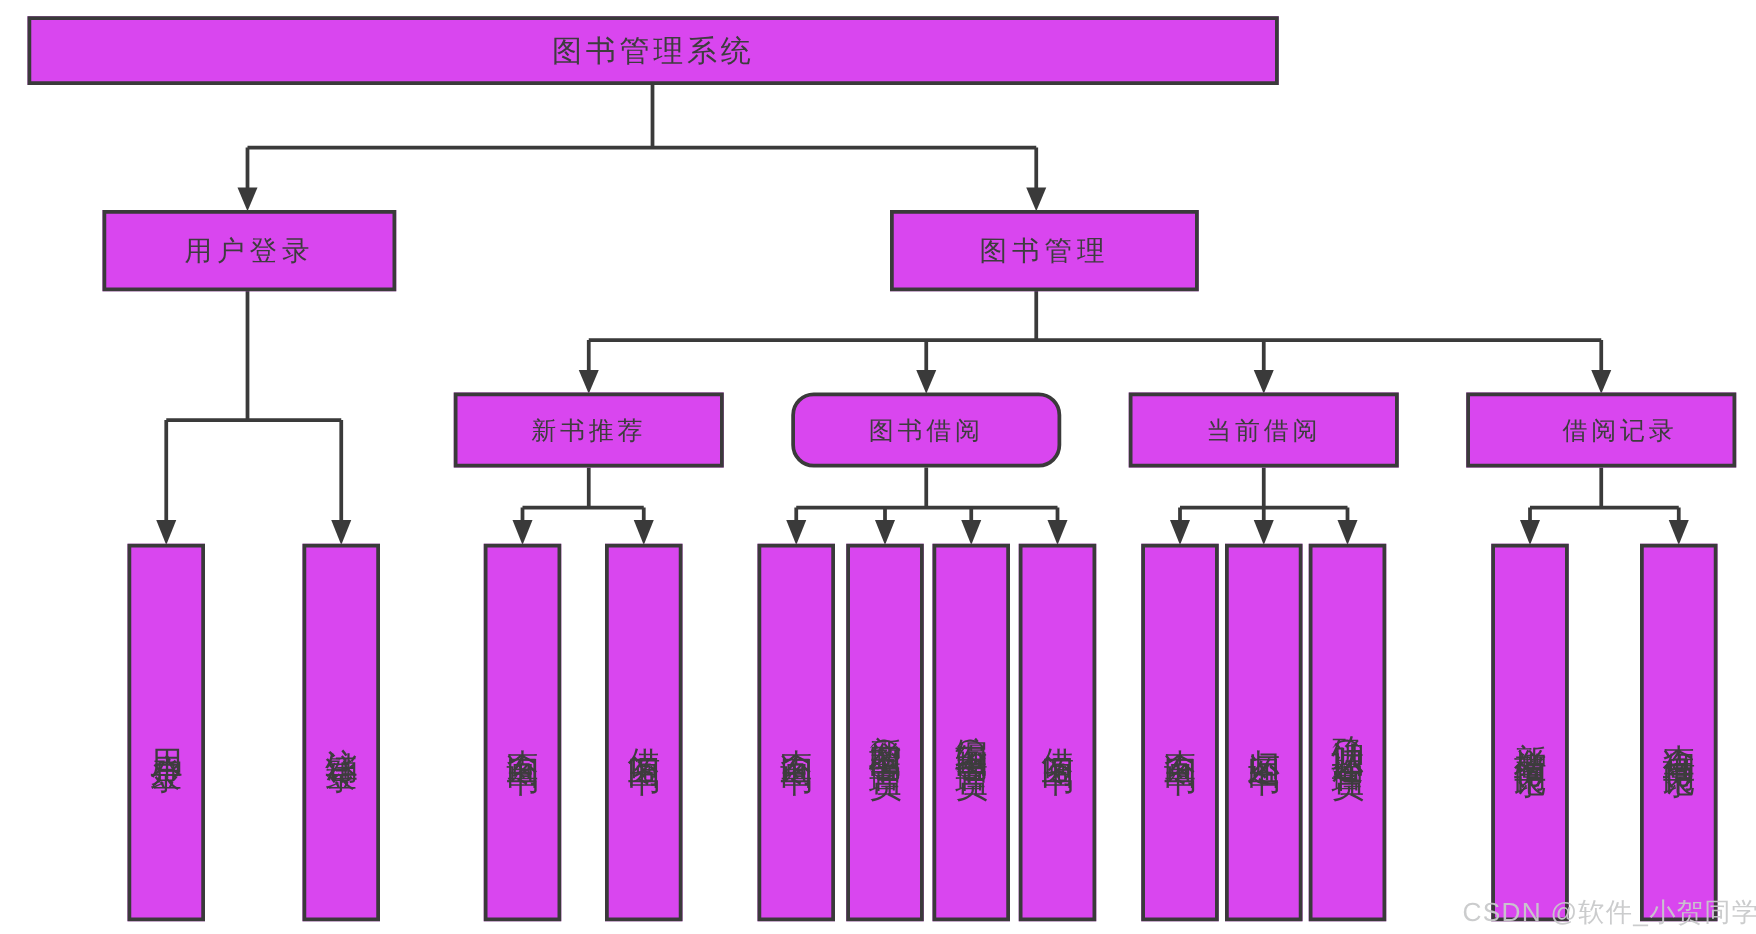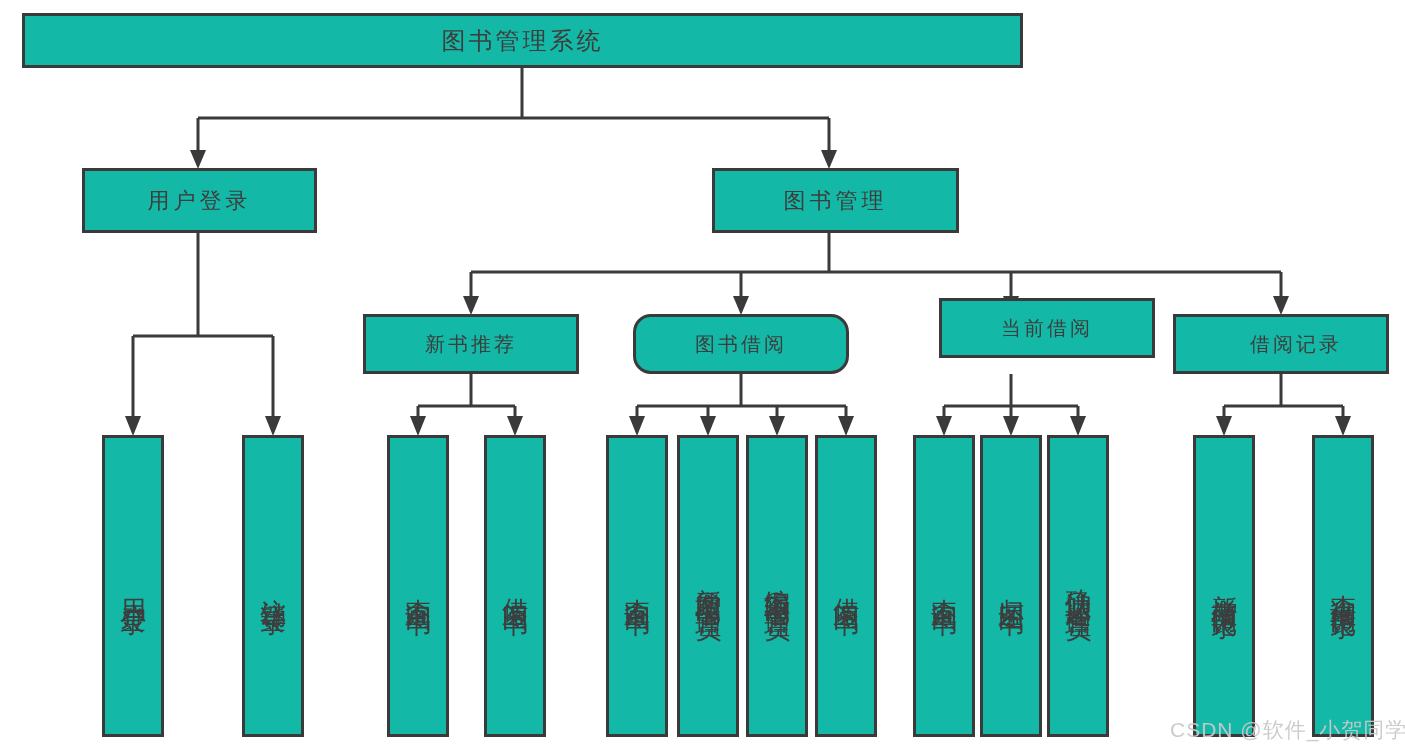--- a/index.html
+++ b/index.html
@@ -13,21 +13,21 @@
   }
   .connectors {
     position: absolute;
     left: 0; top: 0;
     width: 1405px; height: 747px;
   }
   .box {
     position: absolute;
     box-sizing: border-box;
     border: 3px solid #3a3a3a;
-    background: #14b8a6;
+    background: #d946ef;
     color: #3d3d3d;
     display: flex;
     align-items: center;
     justify-content: center;
   }
   .box.root  { font-size: 24px; letter-spacing: 3px; }
   .box.h2    { font-size: 22px; letter-spacing: 4px; }
   .box.h3    { font-size: 20px; letter-spacing: 3px; }
   .box.leaf  { width: 62px; height: 302px; top: 435px; }
   .vtext {
@@ -103,21 +103,21 @@
     </g>
   </svg>
 
   <div class="box root" style="left:22px; top:13px; width:1001px; height:55px;">图书管理系统</div>
 
   <div class="box h2" style="left:82px; top:168px; width:235px; height:65px;">用户登录</div>
   <div class="box h2" style="left:712px; top:168px; width:247px; height:65px;">图书管理</div>
 
   <div class="box h3" style="left:363px; top:314px; width:216px; height:60px;">新书推荐</div>
   <div class="box h3" style="left:633px; top:314px; width:216px; height:60px;border-radius:18px;">图书借阅</div>
-  <div class="box h3" style="left:903px; top:298px; width:216px; height:60px;margin-left:36px;">当前借阅</div>
+  <div class="box h3" style="left:903px; top:314px; width:216px; height:60px;">当前借阅</div>
   <div class="box h3" style="left:1173px; top:314px; width:216px; height:60px;padding-left:30px;">借阅记录</div>
 
   <div class="box leaf" style="left:102px;">
     <span class="vtext">用户登录</span>
   </div>
   <div class="box leaf" style="left:242px;">
     <span class="vtext">注销登录</span>
   </div>
 
   <div class="box leaf" style="left:387px;">

